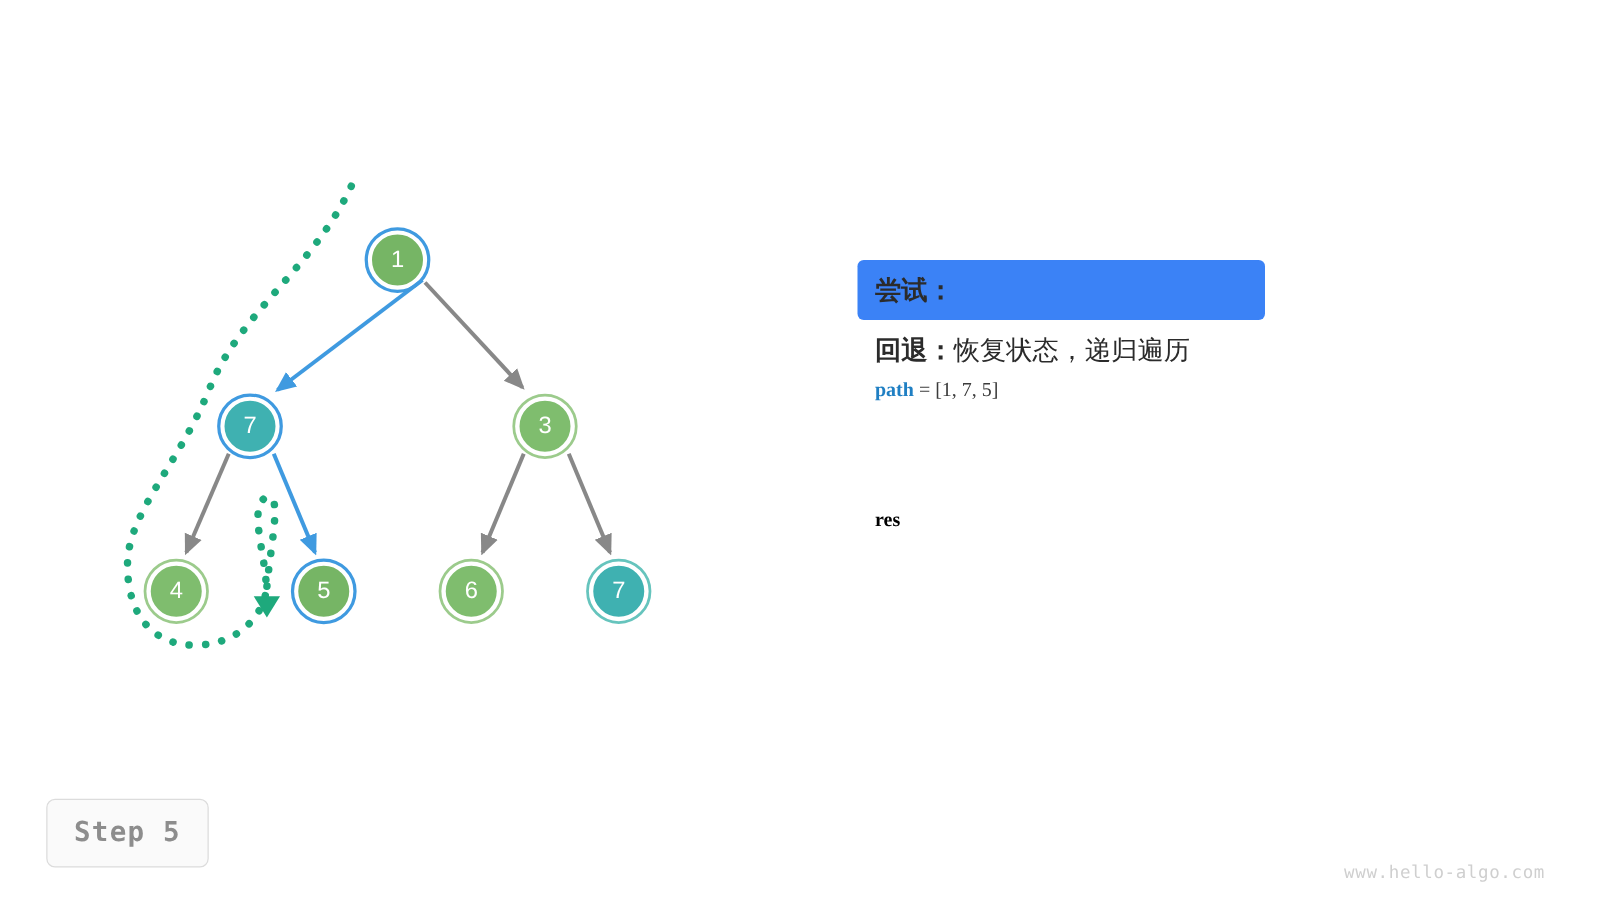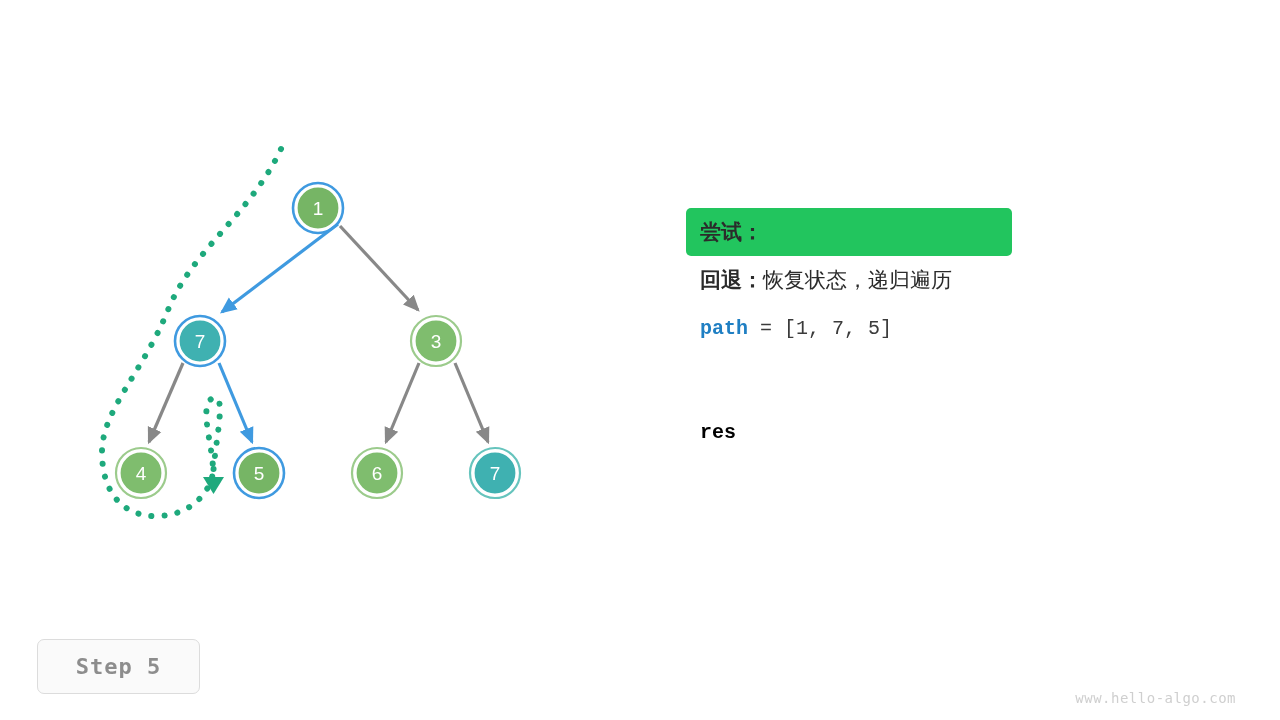--- a/index.html
+++ b/index.html
@@ -45,56 +45,55 @@
 
   .info-line {
     height: 48px;
     display: flex;
     align-items: center;
     box-sizing: border-box;
     padding: 0 14px;
     white-space: nowrap;
   }
   .info-line.highlighted {
-    background: #22c55e;
+    background: #3b82f6;
     border-radius: 5px;
     width: 326px;
   }
   .cn-strong {
     font-family: "Liberation Sans", sans-serif;
     font-weight: bold;
     font-size: 21px;
     color: #2b2b2b;
   }
   .cn-text {
     font-family: "Liberation Sans", sans-serif;
     font-size: 21px;
     color: #2b2b2b;
   }
 
   .code-line {
     height: 48px;
     display: flex;
-    align-items: center;
     padding: 0 14px;
     white-space: pre;
-    font-family: Liberation Mono, monospace;
-    font-size: 20px;
+    font-family: Liberation Serif, serif;
+    font-size: 16px;
   }
   .code-line.spacer { height: 56px; }
   .var-path { color: #1f7fc3; font-weight: bold; }
   .var-res  { color: #000000; font-weight: bold; }
   .code-rest { color: #3b3b3b; }
 
   
   #step-badge {
     position: absolute;
     left: 37px;
     top: 639px;
-    width: 163px;
+    width: 130px;
     height: 55px;
     box-sizing: border-box;
     border: 1px solid #dcdcdc;
     border-radius: 7px;
     background: #fafafa;
     display: flex;
     align-items: center;
     justify-content: center;
     font-family: "DejaVu Sans Mono", monospace;
     font-weight: bold;

